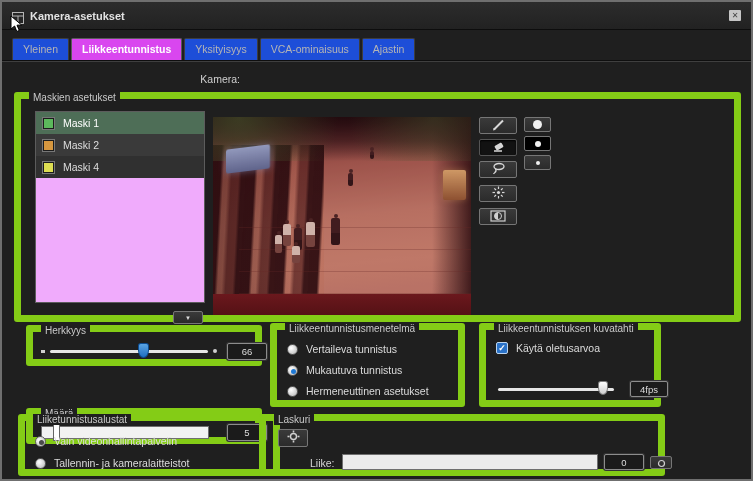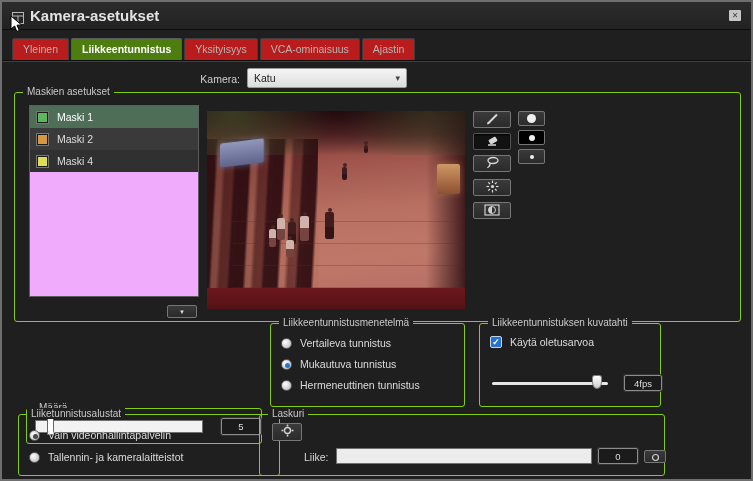--- a/index.html
+++ b/index.html
@@ -1,34 +1,34 @@
 <!DOCTYPE html>
 <html><head>
 <meta charset="utf-8">
 <style>
   html,body{margin:0;padding:0;background:#111;}
   *{box-sizing:border-box;font-family:"Liberation Sans",sans-serif;}
   .window{position:relative;width:753px;height:481px;background:#1f1f1f;border:2px solid #6f6f6f;overflow:hidden;color:#d6d6d6;}
   
   .titlebar{position:absolute;left:0;top:0;width:100%;height:28px;background:linear-gradient(#2c2c2c,#222);display:flex;align-items:center;padding:0 10px;border-bottom:1px solid #0d0d0d;}
   .win-icon{width:12px;height:12px;margin-right:6px;display:inline-block;}
-  .title-text{font-size:15px;font-weight:bold;color:#e2e2e2;}
+  .title-text{font-size:11px;font-weight:bold;color:#e2e2e2;}
   .close-btn{position:absolute;right:10px;top:8px;width:12px;height:11px;background:#c6c6c6;border-radius:1px;display:flex;align-items:center;justify-content:center;font-size:8px;color:#444;cursor:pointer;}
   .cursor{position:absolute;left:8px;top:13px;z-index:50;pointer-events:none;}
   
   .tabbar{position:absolute;left:10px;top:36px;height:22px;display:flex;gap:2px;}
-  .tab{padding:4px 10px 3px;font-size:10.5px;color:#b5b5b5;background:#b91c1c;border:1px solid #3d3d3d;border-bottom:none;border-radius:2px 2px 0 0;cursor:pointer;}
-  .tab.active{background:#4d7c0f;color:#fff;font-weight:bold;border-color:#5a5a5a;}
+  .tab{padding:4px 10px 3px;font-size:10.5px;color:#b5b5b5;background:#1d4ed8;border:1px solid #3d3d3d;border-bottom:none;border-radius:2px 2px 0 0;cursor:pointer;}
+  .tab.active{background:#d946ef;color:#fff;font-weight:bold;border-color:#5a5a5a;}
   .tab-underline{position:absolute;left:0;top:58px;width:100%;border-top:1px solid #0f0f0f;border-bottom:1px solid #3f3f3f;}
   
   .cam-label{position:absolute;left:150px;top:71px;width:88px;text-align:right;font-size:10.5px;color:#cfcfcf;}
   .cam-select{position:absolute;left:245px;top:66px;width:160px;height:20px;background:linear-gradient(#f6f6f6,#dcdcdc);border:1px solid #9a9a9a;border-radius:2px;display:flex;align-items:center;padding:0 6px;font-size:10.5px;color:#222;cursor:pointer;}
   .cam-select .chev{margin-left:auto;color:#444;font-size:9px;}
   
-  .groupbox{position:absolute;border:1px solid #84cc16;border-radius:3px;}
+  .groupbox{position:absolute;border:7px solid #84cc16;border-radius:3px;}
   .gb-title{position:absolute;top:-7px;left:8px;background:#1f1f1f;padding:0 4px;font-size:10px;color:#c9c9c9;white-space:nowrap;}
   
   .mask-list{position:absolute;left:14px;top:12px;width:170px;height:192px;background:#f0abfc;border:1px solid #5c5c5c;overflow:hidden;}
   .mask-row{height:22px;display:flex;align-items:center;gap:9px;padding-left:7px;font-size:10.5px;color:#ddd;cursor:pointer;}
   .mask-row:nth-child(even){background:#3a3a3a;}
   .mask-row:nth-child(odd){background:#303030;}
   .mask-row.selected{background:#4e6e57;color:#fff;}
   .mask-swatch{width:11px;height:11px;border:1px solid #1c1c1c;box-shadow:0 0 0 1px #777;}
   .list-expand-btn{position:absolute;left:152px;top:212px;width:30px;height:13px;background:linear-gradient(#3a3a3a,#2a2a2a);border:1px solid #767676;border-radius:2px;display:flex;align-items:center;justify-content:center;font-size:6px;color:#ddd;cursor:pointer;}
   
@@ -98,24 +98,20 @@
   <div class="tabbar">
     <div class="tab">Yleinen</div>
     <div class="tab active">Liikkeentunnistus</div>
     <div class="tab">Yksityisyys</div>
     <div class="tab">VCA-ominaisuus</div>
     <div class="tab">Ajastin</div>
   </div>
   <div class="tab-underline"></div>
 
   <span class="cam-label">Kamera:</span>
-  <div class="cam-select">
-    <span>Katu</span>
-    <span class="chev">▾</span>
-  </div>
 
   <div class="groupbox" style="left:12px;top:90px;width:727px;height:230px;">
     <span class="gb-title">Maskien asetukset</span>
 
     <div class="mask-list">
       <div class="mask-row selected">
         <span class="mask-swatch" style="background: rgb(92, 184, 92);"></span>
         <span>Maski 1</span>
       </div>
       <div class="mask-row">
@@ -193,41 +189,49 @@
       <span class="dot" style="width:9px;height:9px;"></span>
     </div>
     <div class="toolbtn small black" style="top:37px;">
       <span class="dot" style="width:6px;height:6px;"></span>
     </div>
     <div class="toolbtn small" style="top:56px;">
       <span class="dot" style="width:4px;height:4px;"></span>
     </div>
   </div>
 
+  <div class="groupbox" style="left:24px;top:323px;width:236px;height:41px;">
+    <span class="gb-title">Herkkyys</span>
+    <span class="marker" style="left:8px;top:18px;width:4px;height:3px;"></span>
+    <div class="track-thin" style="left:17px;top:18px;width:158px;"></div>
+    <div class="thumb-blue" style="left:105px;top:11px;"></div>
+    <span class="marker" style="left:180px;top:17px;width:4px;height:4px;border-radius:50%;"></span>
+    <div class="valuebox" style="left:194px;top:11px;width:40px;height:17px;">66</div>
+  </div>
 
   <div class="groupbox" style="left:24px;top:366px;width:236px;height:36px;margin-top:40px;">
     <span class="gb-title">Määrä</span>
     <div class="track-fat" style="left:8px;top:11px;width:168px;height:13px;"></div>
     <div class="thumb-bar" style="left:20px;top:8px;"></div>
     <div class="valuebox" style="left:194px;top:9px;width:40px;height:17px;">5</div>
   </div>
 
   <div class="groupbox" style="left:268px;top:321px;width:195px;height:84px;">
     <span class="gb-title">Liikkeentunnistusmenetelmä</span>
     <div class="radio-row" style="left:10px;top:13px;">
       <span class="radio"></span>
       <span>Vertaileva tunnistus</span>
     </div>
     <div class="radio-row" style="left:10px;top:34px;">
       <span class="radio sel-blue"></span>
       <span>Mukautuva tunnistus</span>
     </div>
     <div class="radio-row" style="left:10px;top:55px;">
       <span class="radio"></span>
-      <span>Hermeneuttinen tunnistus</span>
+      <span>Hermeneuttinen asetukset</span>
     </div>
   </div>
 
   <div class="groupbox" style="left:477px;top:321px;width:182px;height:84px;">
     <span class="gb-title">Liikkeentunnistuksen kuvatahti</span>
     <div class="radio-row" style="left:10px;top:12px;">
       <span class="checkbox">✓</span>
       <span>Käytä oletusarvoa</span>
     </div>
     <div class="track-thin" style="left:12px;top:58px;width:116px;"></div>

